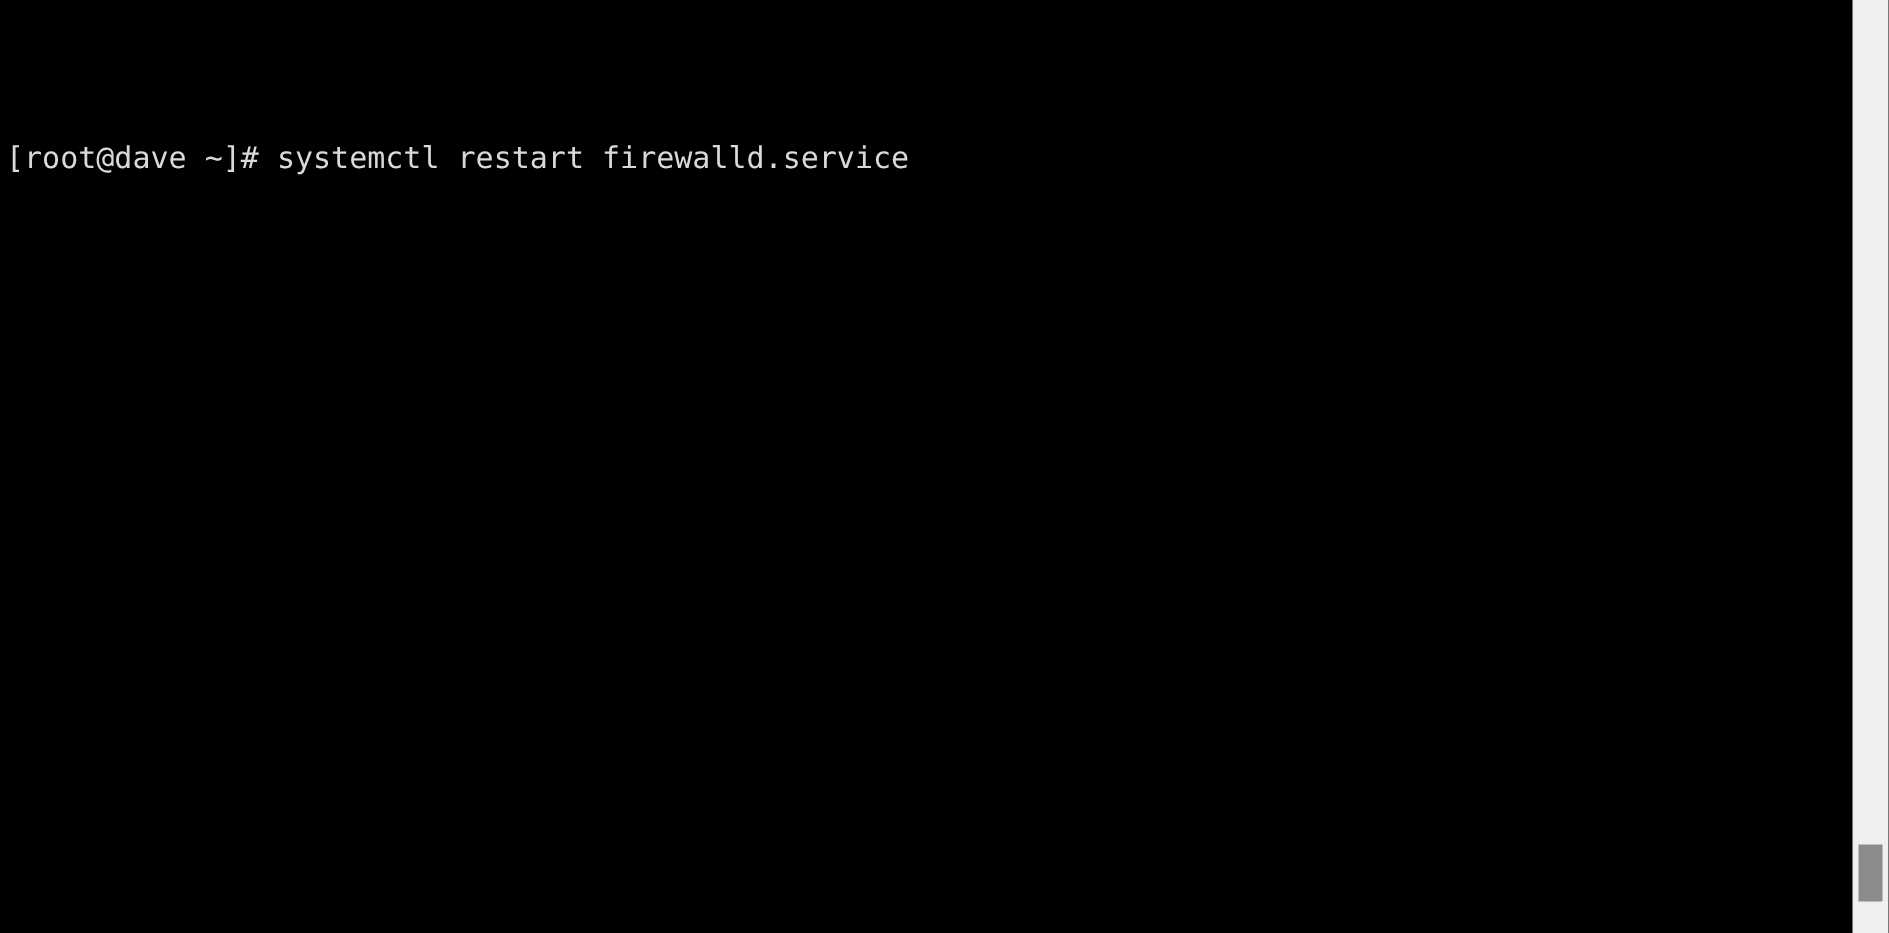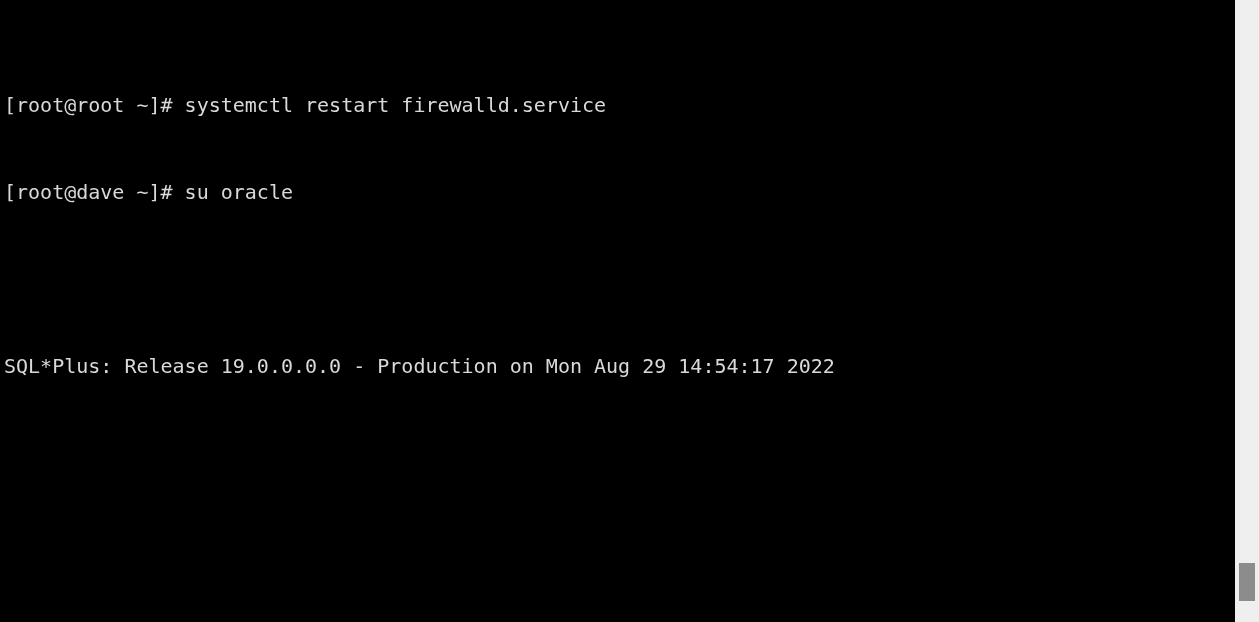--- a/index.html
+++ b/index.html
@@ -71,24 +71,22 @@
     background: #8c8c8c;
   }
 </style>
 </head>
 <body>
 
 <div id="terminal-window">
 
   <div id="console-output">
 
-    <div class="term-line">[root@root ~]# systemctl restart firewalld.service</div>
-    <div class="term-line">[root@dave ~]# su oracle</div>
+    <div class="term-line">[root@dave ~]# systemctl restart firewalld.service</div>
     <div class="term-line blank"></div>
-    <div class="term-line">SQL*Plus: Release 19.0.0.0.0 - Production on Mon Aug 29 14:54:17 2022</div>
     <div class="term-line blank"></div>
     
     
     
     
     
     
     
 
     

